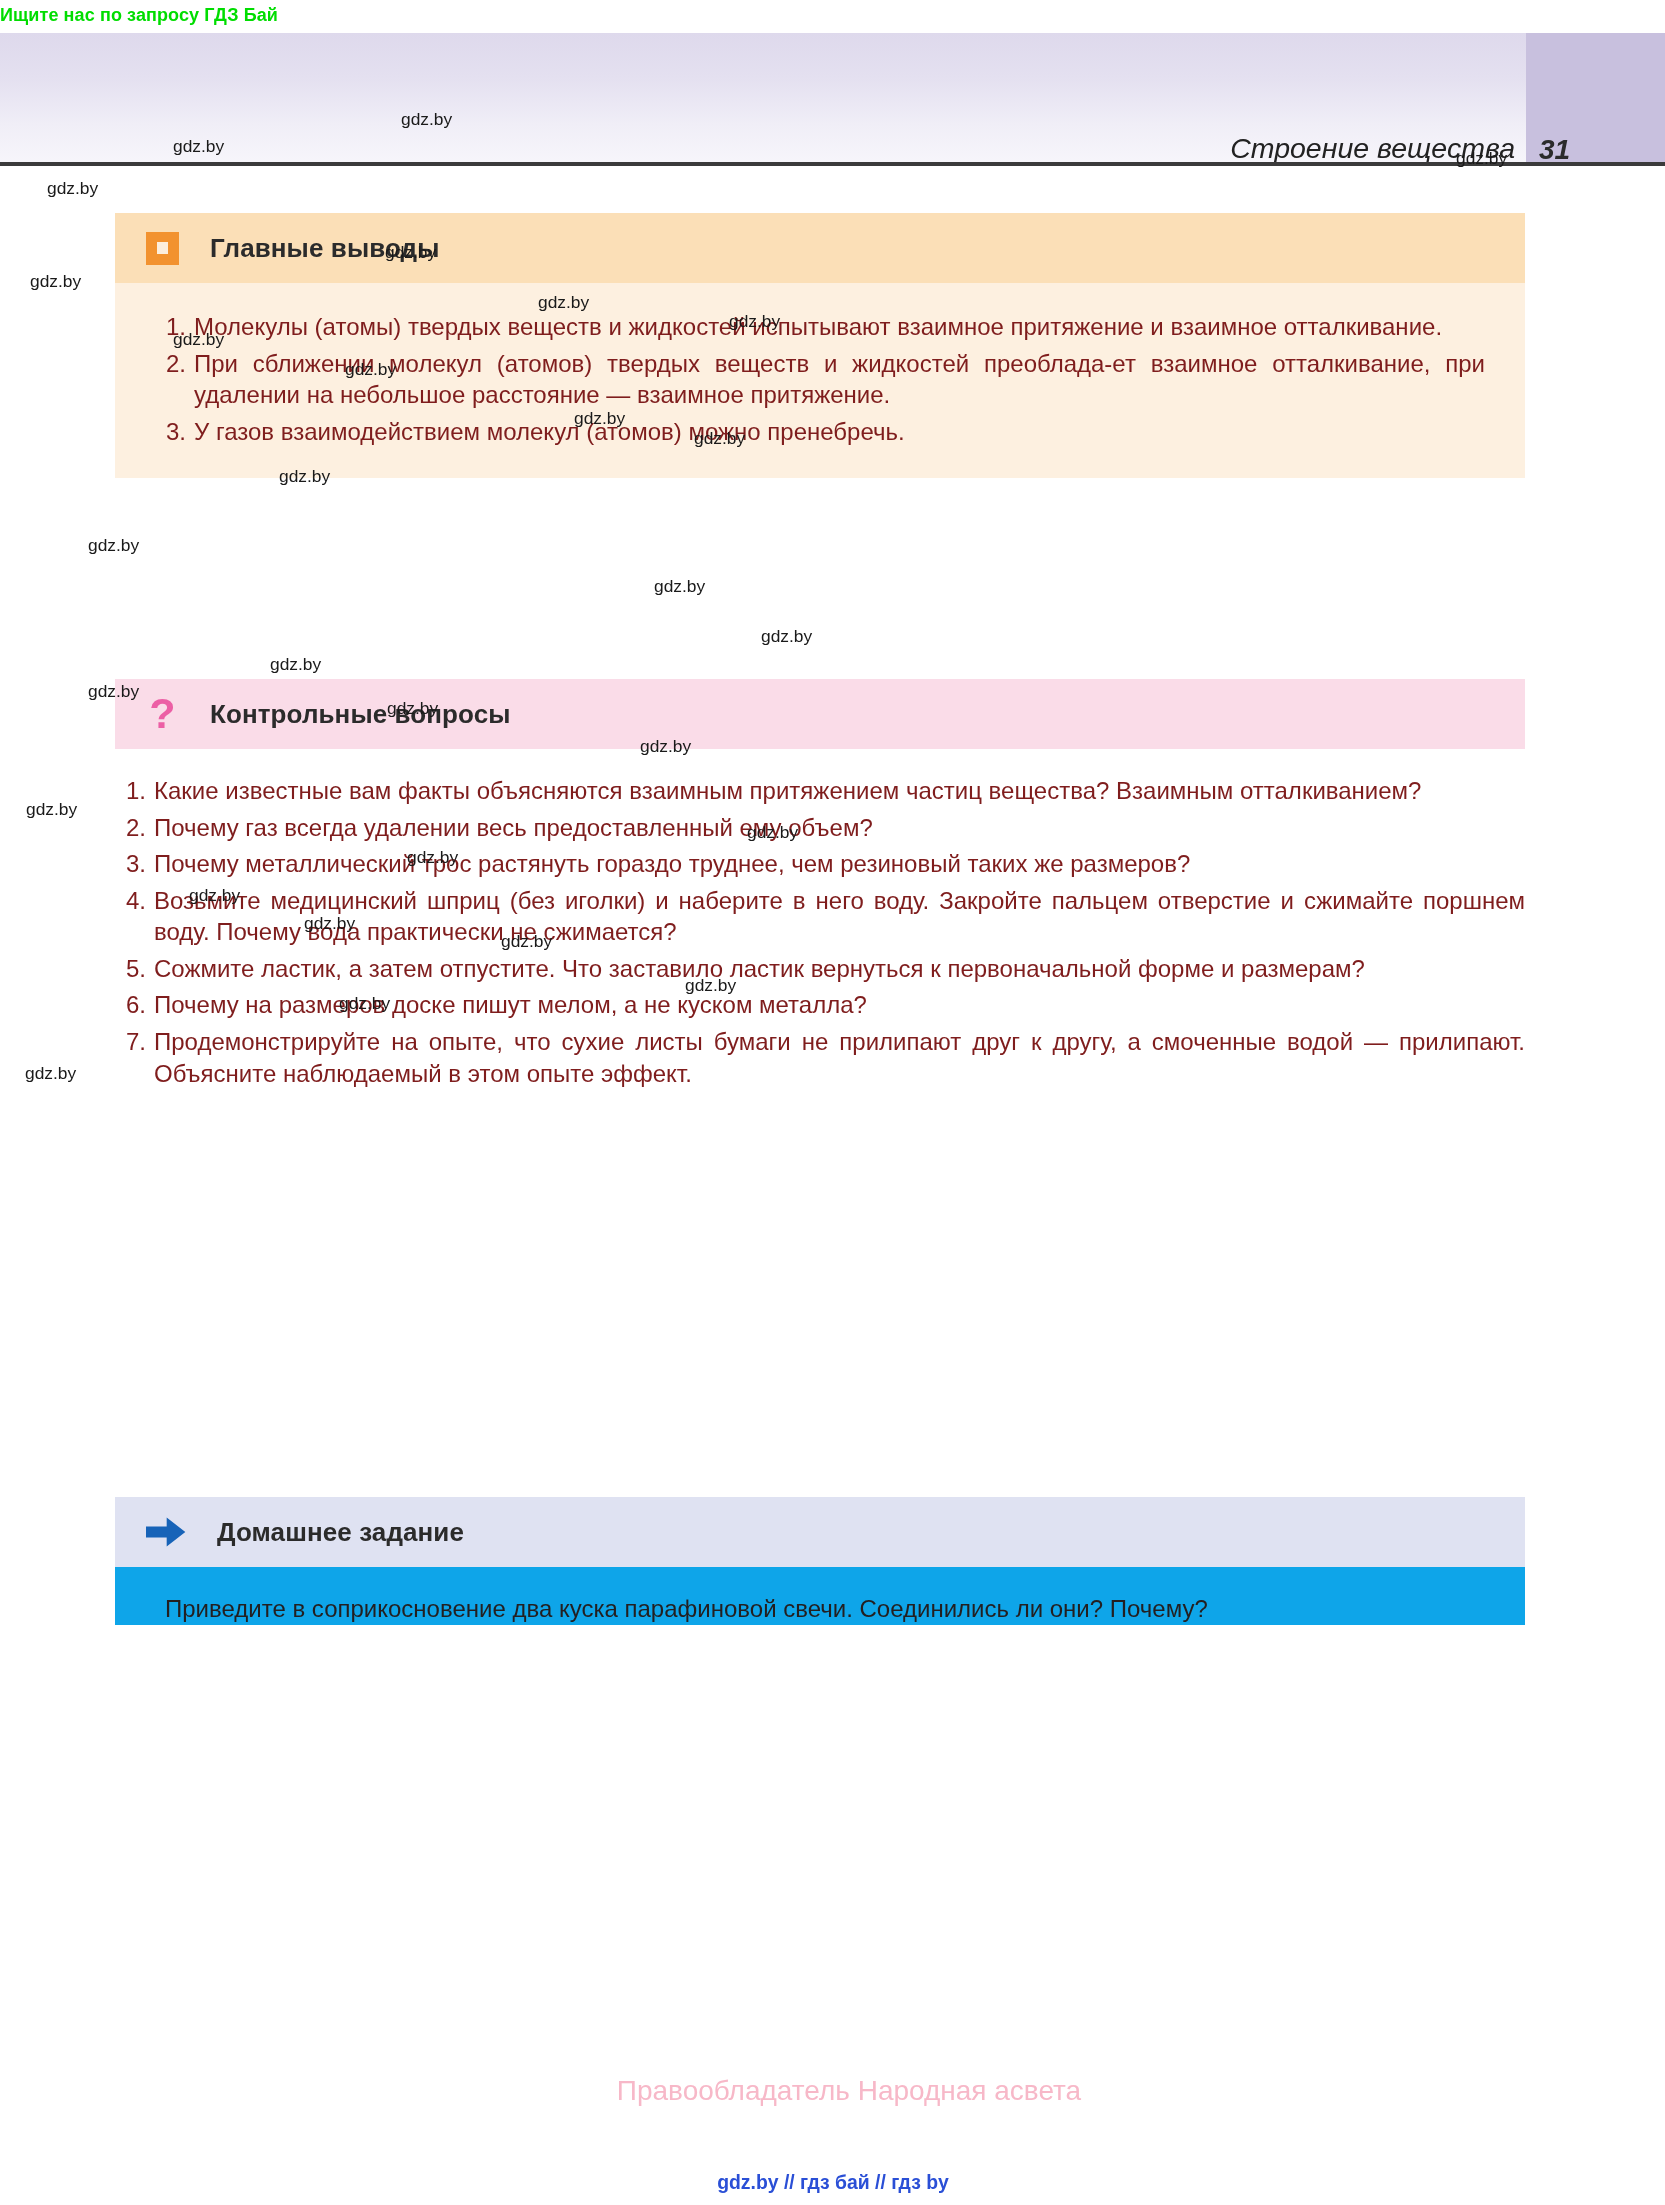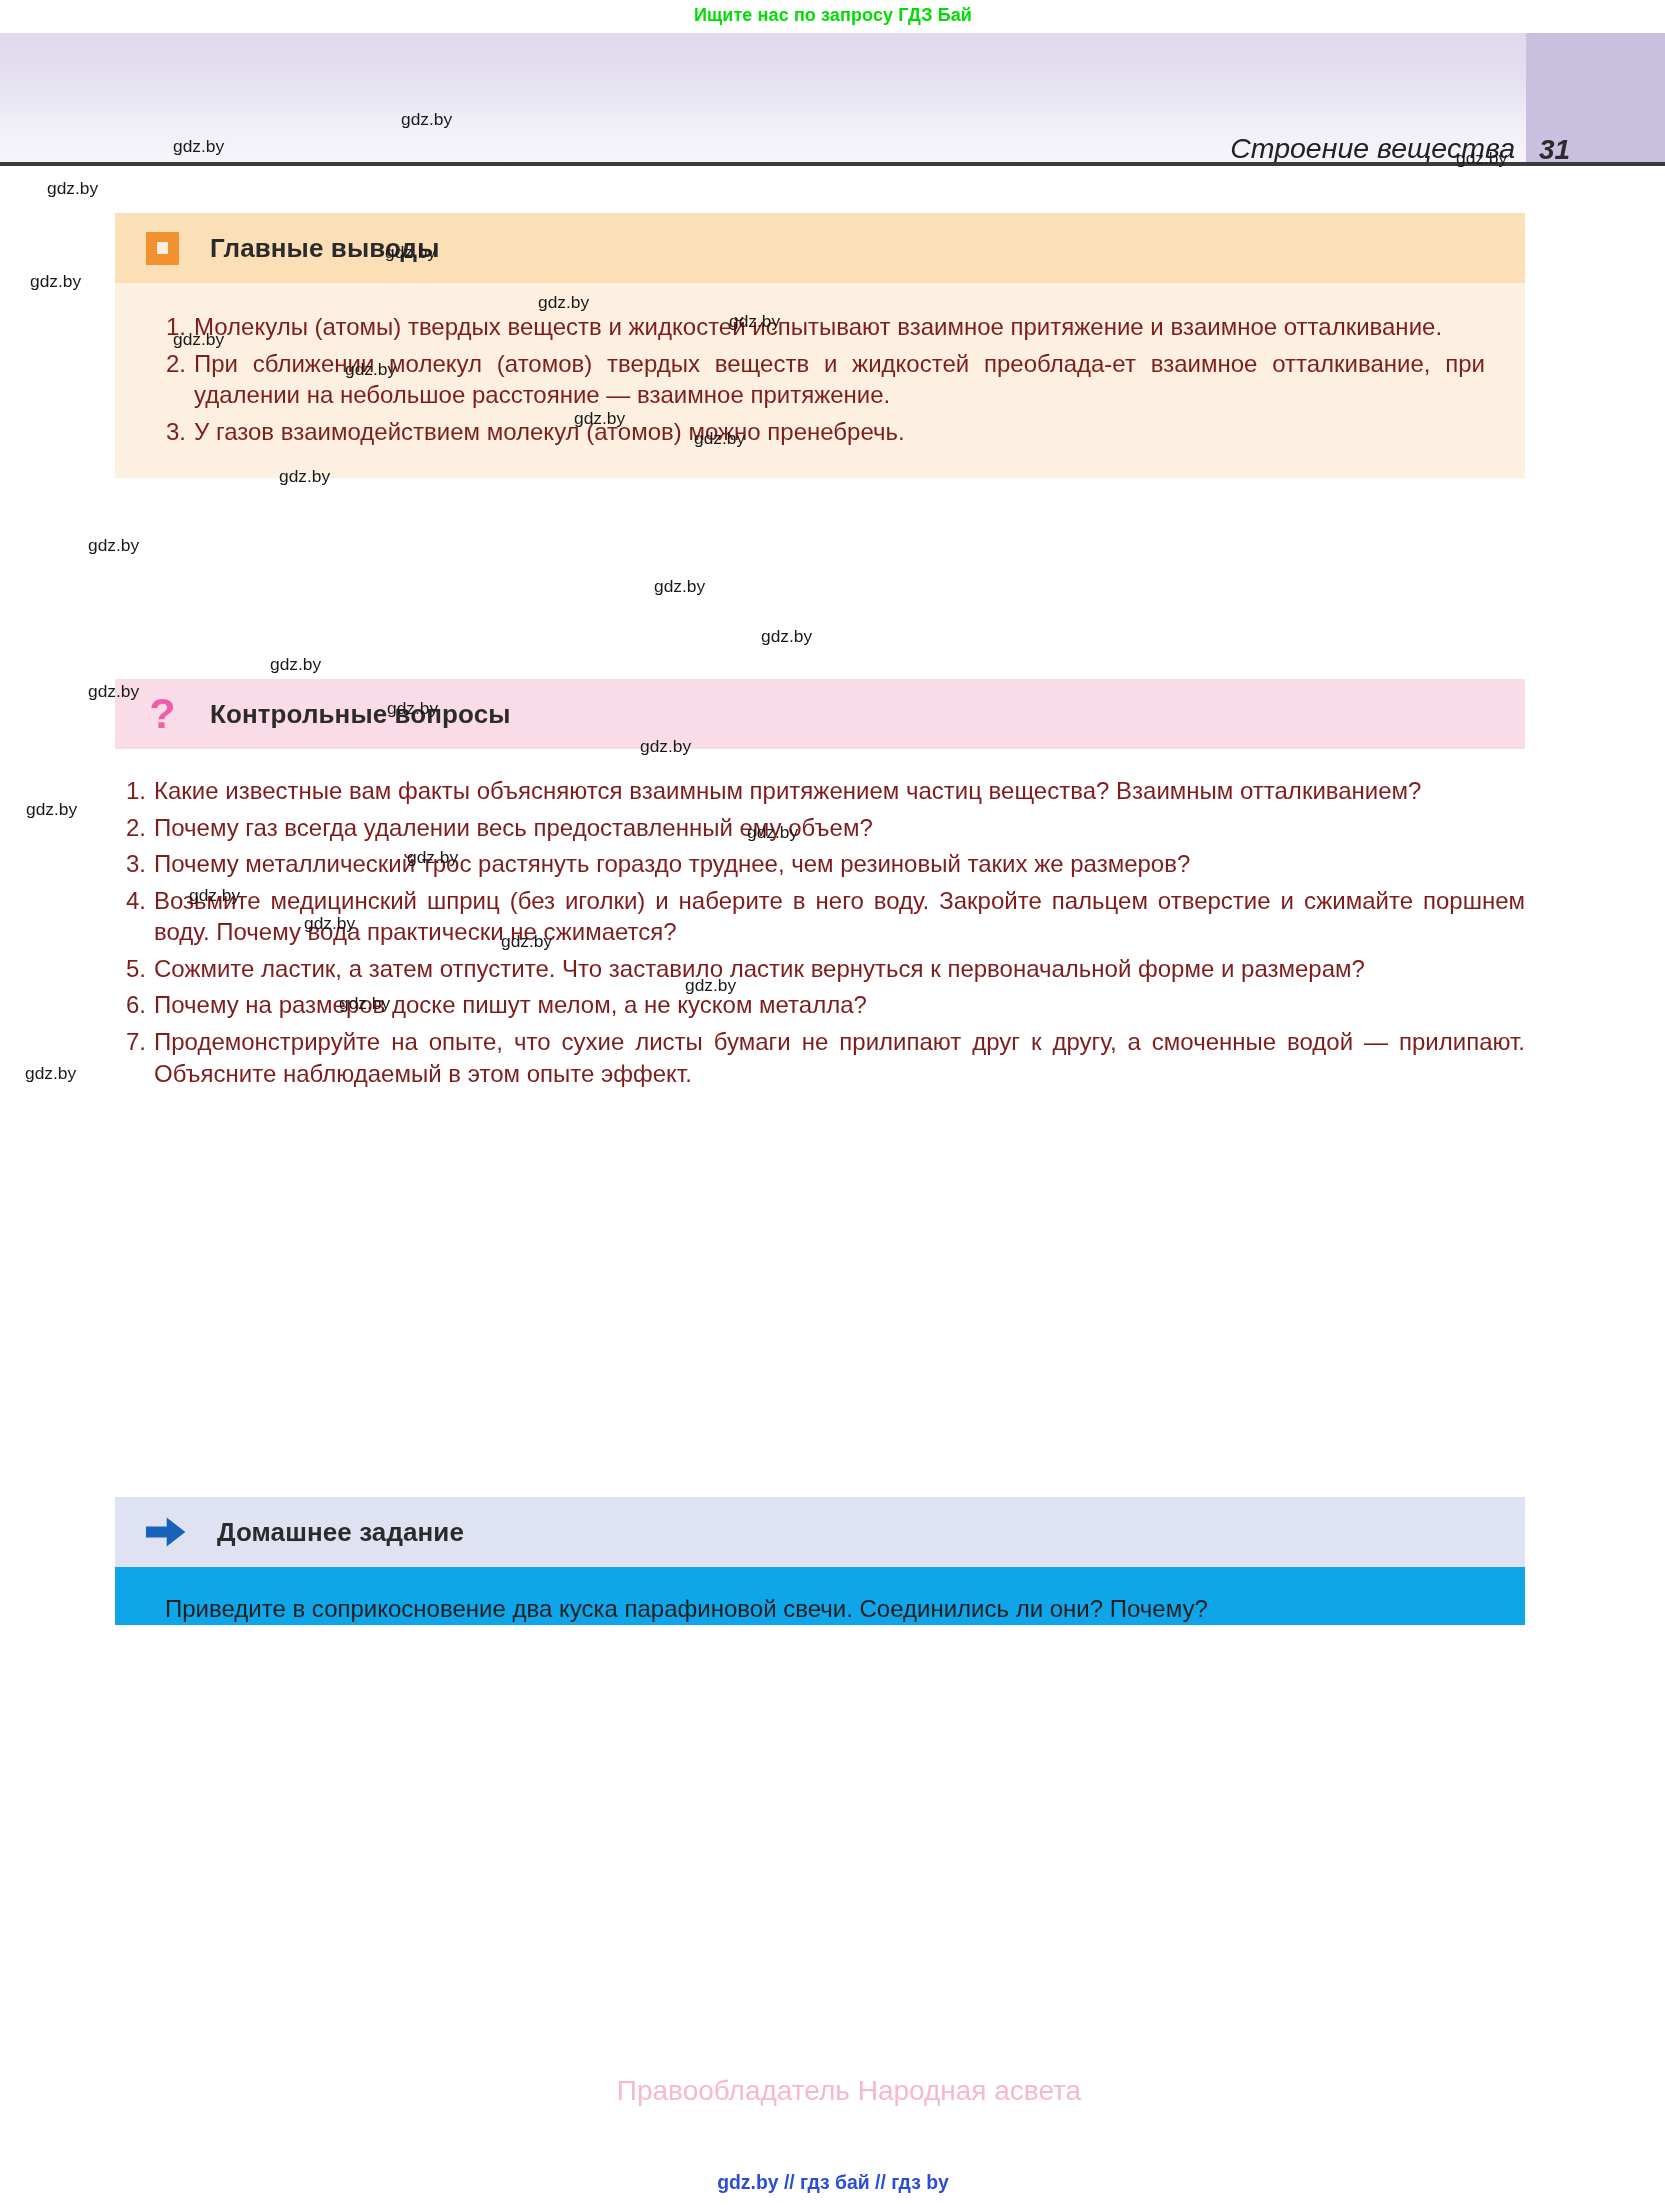--- a/index.html
+++ b/index.html
@@ -18,21 +18,20 @@
   }
 
   
   .promo-bar {
     position: absolute;
     top: 0; left: 0;
     width: 1666px;
     height: 31px;
     display: flex;
     align-items: center;
-    justify-content: center;
     z-index: 40;
   }
   .promo-bar .promo-text {
     color: #00dd00;
     font-size: 18px;
     font-weight: 700;
     letter-spacing: 0.1px;
     white-space: nowrap;
   }
 

